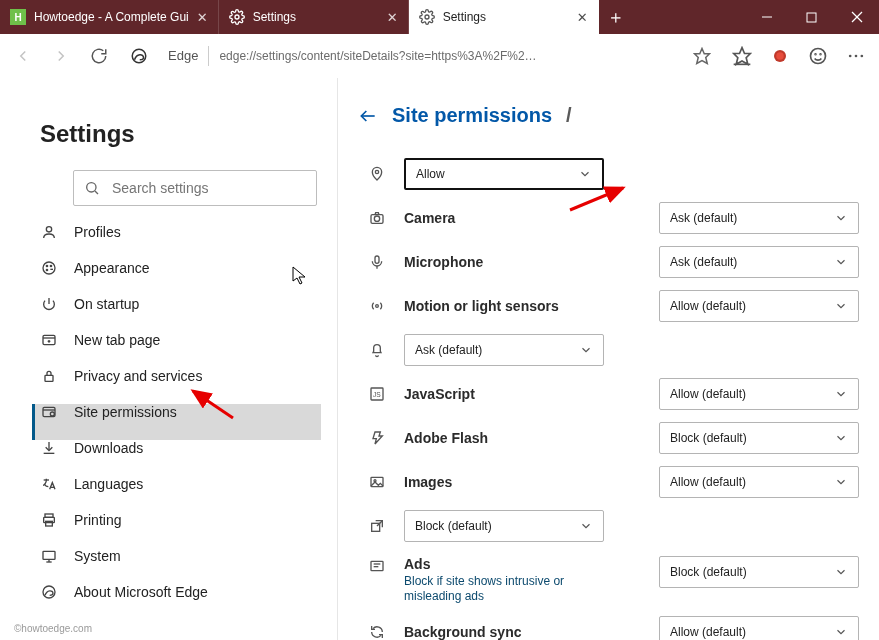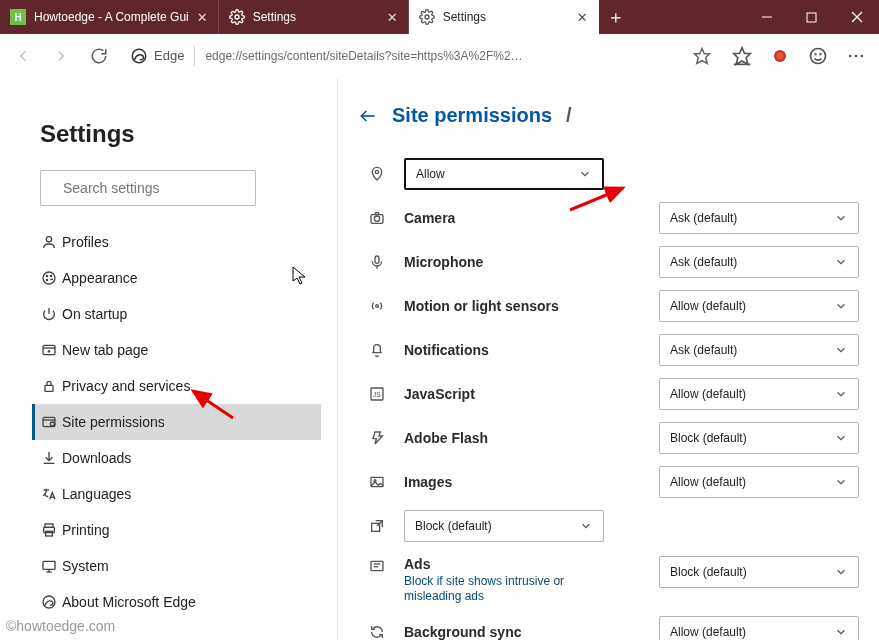--- a/index.html
+++ b/index.html
@@ -17,33 +17,33 @@
   .tab .close { font-size:13px; opacity:.8; }
   .newtab { width:34px; display:flex; align-items:center; justify-content:center; color:#fff; font-size:18px; }
   .winControls { margin-left:auto; display:flex; }
   .winControls .wc { width:45px; display:flex; align-items:center; justify-content:center; color:#fff; }
   .winControls .wc svg { stroke:#fff; }
 
   .toolbar { height:44px; display:flex; align-items:center; padding:0 6px; gap:4px; border-bottom:1px solid transparent;}
   .tbtn { width:34px; height:34px; display:flex; align-items:center; justify-content:center; color:#555; border-radius:4px;}
   .tbtn.disabled { opacity:.35 }
   .addr { flex:1; height:34px; display:flex; align-items:center; padding:0 10px; gap:10px; border-radius:4px; }
-  .addr .edgeIcon { display:flex; align-items:center; gap:6px; color:#555; font-size:13px;}
+  .addr .edgeIcon { display:flex; align-items:center; gap:20px; color:#555; font-size:13px;}
   .addr .sep { width:1px; height:20px; background:#ccc; }
   .addr .url { flex:1; color:#6b6b6b; white-space:nowrap; overflow:hidden; text-overflow:ellipsis; font-size:12px;}
   .toolIcon { width:34px; height:34px; display:flex; align-items:center; justify-content:center; color:#555; }
 
   
   .content { position:absolute; top:78px; bottom:0; left:0; right:0; display:flex; }
   .sidebar { width:338px; border-right:1px solid #e6e6e6; padding:24px 26px 0 40px; }
   .sidebar h1 { font-size:24px; font-weight:600; margin:18px 0 22px 0;}
-  .searchbox { display:flex; align-items:center; gap:10px; border:1px solid #bdbdbd; border-radius:2px; height:36px; padding:16px 10px; margin-bottom:18px; width:216px;}
+  .searchbox { display:flex; align-items:center; gap:10px; border:1px solid #bdbdbd; border-radius:2px; height:36px; padding:16px 10px; margin-bottom:18px; width:244px;margin-left:33px;}
   .searchbox input { border:none; outline:none; flex:1; font-size:14px; background:transparent;}
   .menu { list-style:none; margin:0; padding:0; }
-  .menu li { display:flex; align-items:center; gap:4px; height:36px; padding-left:8px; margin-left:-8px; margin-right:-10px; font-size:14px; color:#222;}
+  .menu li { display:flex; gap:16px; height:36px; padding-left:8px; margin-left:-8px; margin-right:-10px; font-size:14px; color:#222;}
   .menu li.active { background:#d9d9d9; position:relative;}
   .menu li.active::before { content:""; position:absolute; left:0; top:0; bottom:0; width:3px; background:#03598a;}
   .menu .micon { width:18px; display:flex; justify-content:center; color:#444;}
 
   .main { flex:1; padding:26px 20px 0 20px; overflow:hidden;}
   .bcrumb { display:flex; align-items:center; gap:14px; margin-bottom:25px;}
   .bcrumb .back { color:#0358a8; }
   .bcrumb a { color:#0358a8; text-decoration:none; font-size:20px; font-weight:600;}
   .bcrumb .slash { color:#5a5a5a; font-size:20px; font-weight:600;}
 
@@ -52,21 +52,21 @@
   .permRow .picon { width:20px; display:flex; justify-content:center; color:#555; flex:0 0 32px; padding-left:6px;}
   .permRow .plabel { flex:1; font-size:14px; font-weight:600; color:#2b2b2b;}
   .permRow .plabel .sub { display:block; font-weight:400; font-size:12px; color:#0c4a6e; line-height:1.25; margin-top:2px; max-width:170px;}
   .select { width:200px; height:32px; border:1px solid #b4b4b4; border-radius:2px; display:flex; align-items:center; justify-content:space-between; padding:0 10px; font-size:12px; color:#222; background:#fff;}
   .select.focused { border:2px solid #111;}
   .select .chev { color:#555; }
 
   
   .arrow { position:absolute; pointer-events:none; }
   .cursor { position:absolute; left:292px; top:266px; pointer-events:none;}
-  .watermark { position:absolute; left:6px; bottom:6px; color:#9a9a9a; font-size:14px;}
+  .watermark { position:absolute; left:14px; bottom:6px; color:#9a9a9a; font-size:10px;}
 
   svg { display:block; }
 </style>
 </head>
 <body>
 
 <div class="titlebar">
   <div class="tab inactive">
     <span class="favicon square">H</span>
     <span class="label">Howtoedge - A Complete Gui</span>
@@ -386,21 +386,20 @@
             </span>
           </div>
       </div>
       <div class="permRow">
         <span class="picon">
             <svg width="16" height="16" viewBox="0 0 24 24" fill="none" stroke="#555" stroke-width="2">
               <path d="M18 16H6l1-2V9a5 5 0 0 1 10 0v5z"></path>
               <path d="M10 20a2 2 0 0 0 4 0"></path>
             </svg>
           </span>
-        <span class="plabel">Notifications</span>
         <div class="select">
             <span>Ask (default)</span>
             <span class="chev">
               <svg width="14" height="14" viewBox="0 0 24 24" fill="none" stroke="#555" stroke-width="2">
                 <polyline points="6 9 12 15 18 9"></polyline>
               </svg>
             </span>
           </div>
       </div>
       <div class="permRow">

